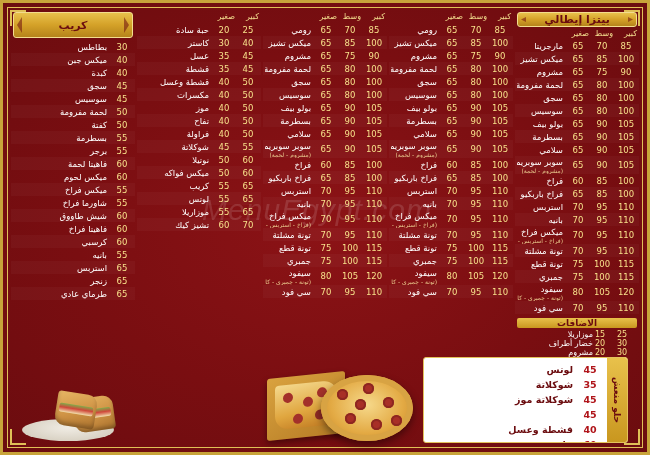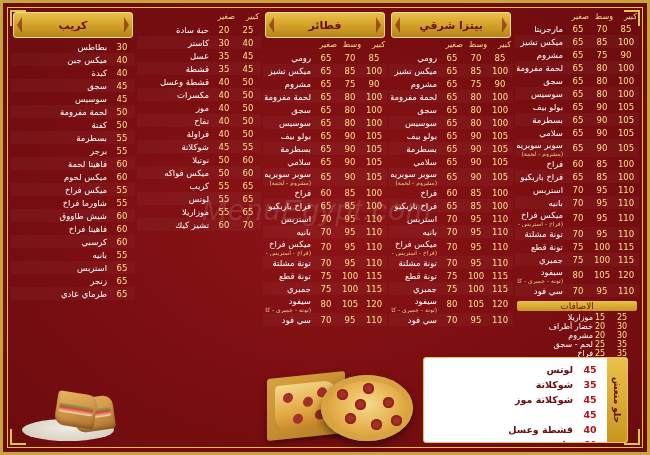--- a/index.html
+++ b/index.html
@@ -124,21 +124,21 @@
   .row.alt { background: rgba(255,255,255,0.03); }
 
   
   .add-head {
     height: 16px;
     margin: 4px 2px 2px 2px;
     background: linear-gradient(180deg,#e8c14b 0%,#c9971f 100%);
     border-radius: 2px;
     color: #6b0c0f;
     font-size: 9px;
-    font-weight: normal;
+    font-weight: bold;
     display: flex;
     align-items: center;
     justify-content: center;
   }
   .add-row {
     display: flex; flex-direction: row; align-items: center;
     gap: 2px; height: 11px; font-size: 8px; color: #fff; padding: 0 2px;
   }
   .add-row .p { width: 20px; text-align: left; color: #f7e08a; flex: 0 0 20px;}
   .add-row .n { flex: 1; text-align: right; }
@@ -261,20 +261,21 @@
   <div class="inner-frame">
     <span class="corner c-tl"></span>
     <span class="corner c-tr"></span>
     <span class="corner c-bl"></span>
     <span class="corner c-br"></span>
 
     <div class="watermark">MenuEgypt.com</div>
 
     <div class="columns" id="columns">
         <div class="col">
+          <div class="col-head">بيتزا إيطالي</div>
           <div class="price-head">
             <span class="ph">كبير</span>
             <span class="ph">وسط</span>
             <span class="ph">صغير</span>
             <span class="ph name"></span>
           </div>
           <div class="rows">
             <div class="row">
               <span class="cell-price">85</span>
               <span class="cell-price">70</span>
@@ -437,21 +438,20 @@
             <span class="p">30</span>
             <span class="n">تونة قطع</span>
           </div>
           <div class="add-row">
             <span class="p">45</span>
             <span class="p">30</span>
             <span class="n">جمبري</span>
           </div>
         </div>
         <div class="col">
-          <div class="col-head">بيتزا شرقي</div>
           <div class="price-head">
             <span class="ph">كبير</span>
             <span class="ph">وسط</span>
             <span class="ph">صغير</span>
             <span class="ph name"></span>
           </div>
           <div class="rows">
             <div class="row">
               <span class="cell-price">85</span>
               <span class="cell-price">70</span>
@@ -568,21 +568,20 @@
             </div>
             <div class="row alt">
               <span class="cell-price">110</span>
               <span class="cell-price">95</span>
               <span class="cell-price">70</span>
               <span class="cell-name"><span>سي فود</span></span>
             </div>
           </div>
         </div>
         <div class="col">
-          <div class="col-head">فطائر</div>
           <div class="price-head">
             <span class="ph">كبير</span>
             <span class="ph">وسط</span>
             <span class="ph">صغير</span>
             <span class="ph name"></span>
           </div>
           <div class="rows">
             <div class="row">
               <span class="cell-price">85</span>
               <span class="cell-price">70</span>

